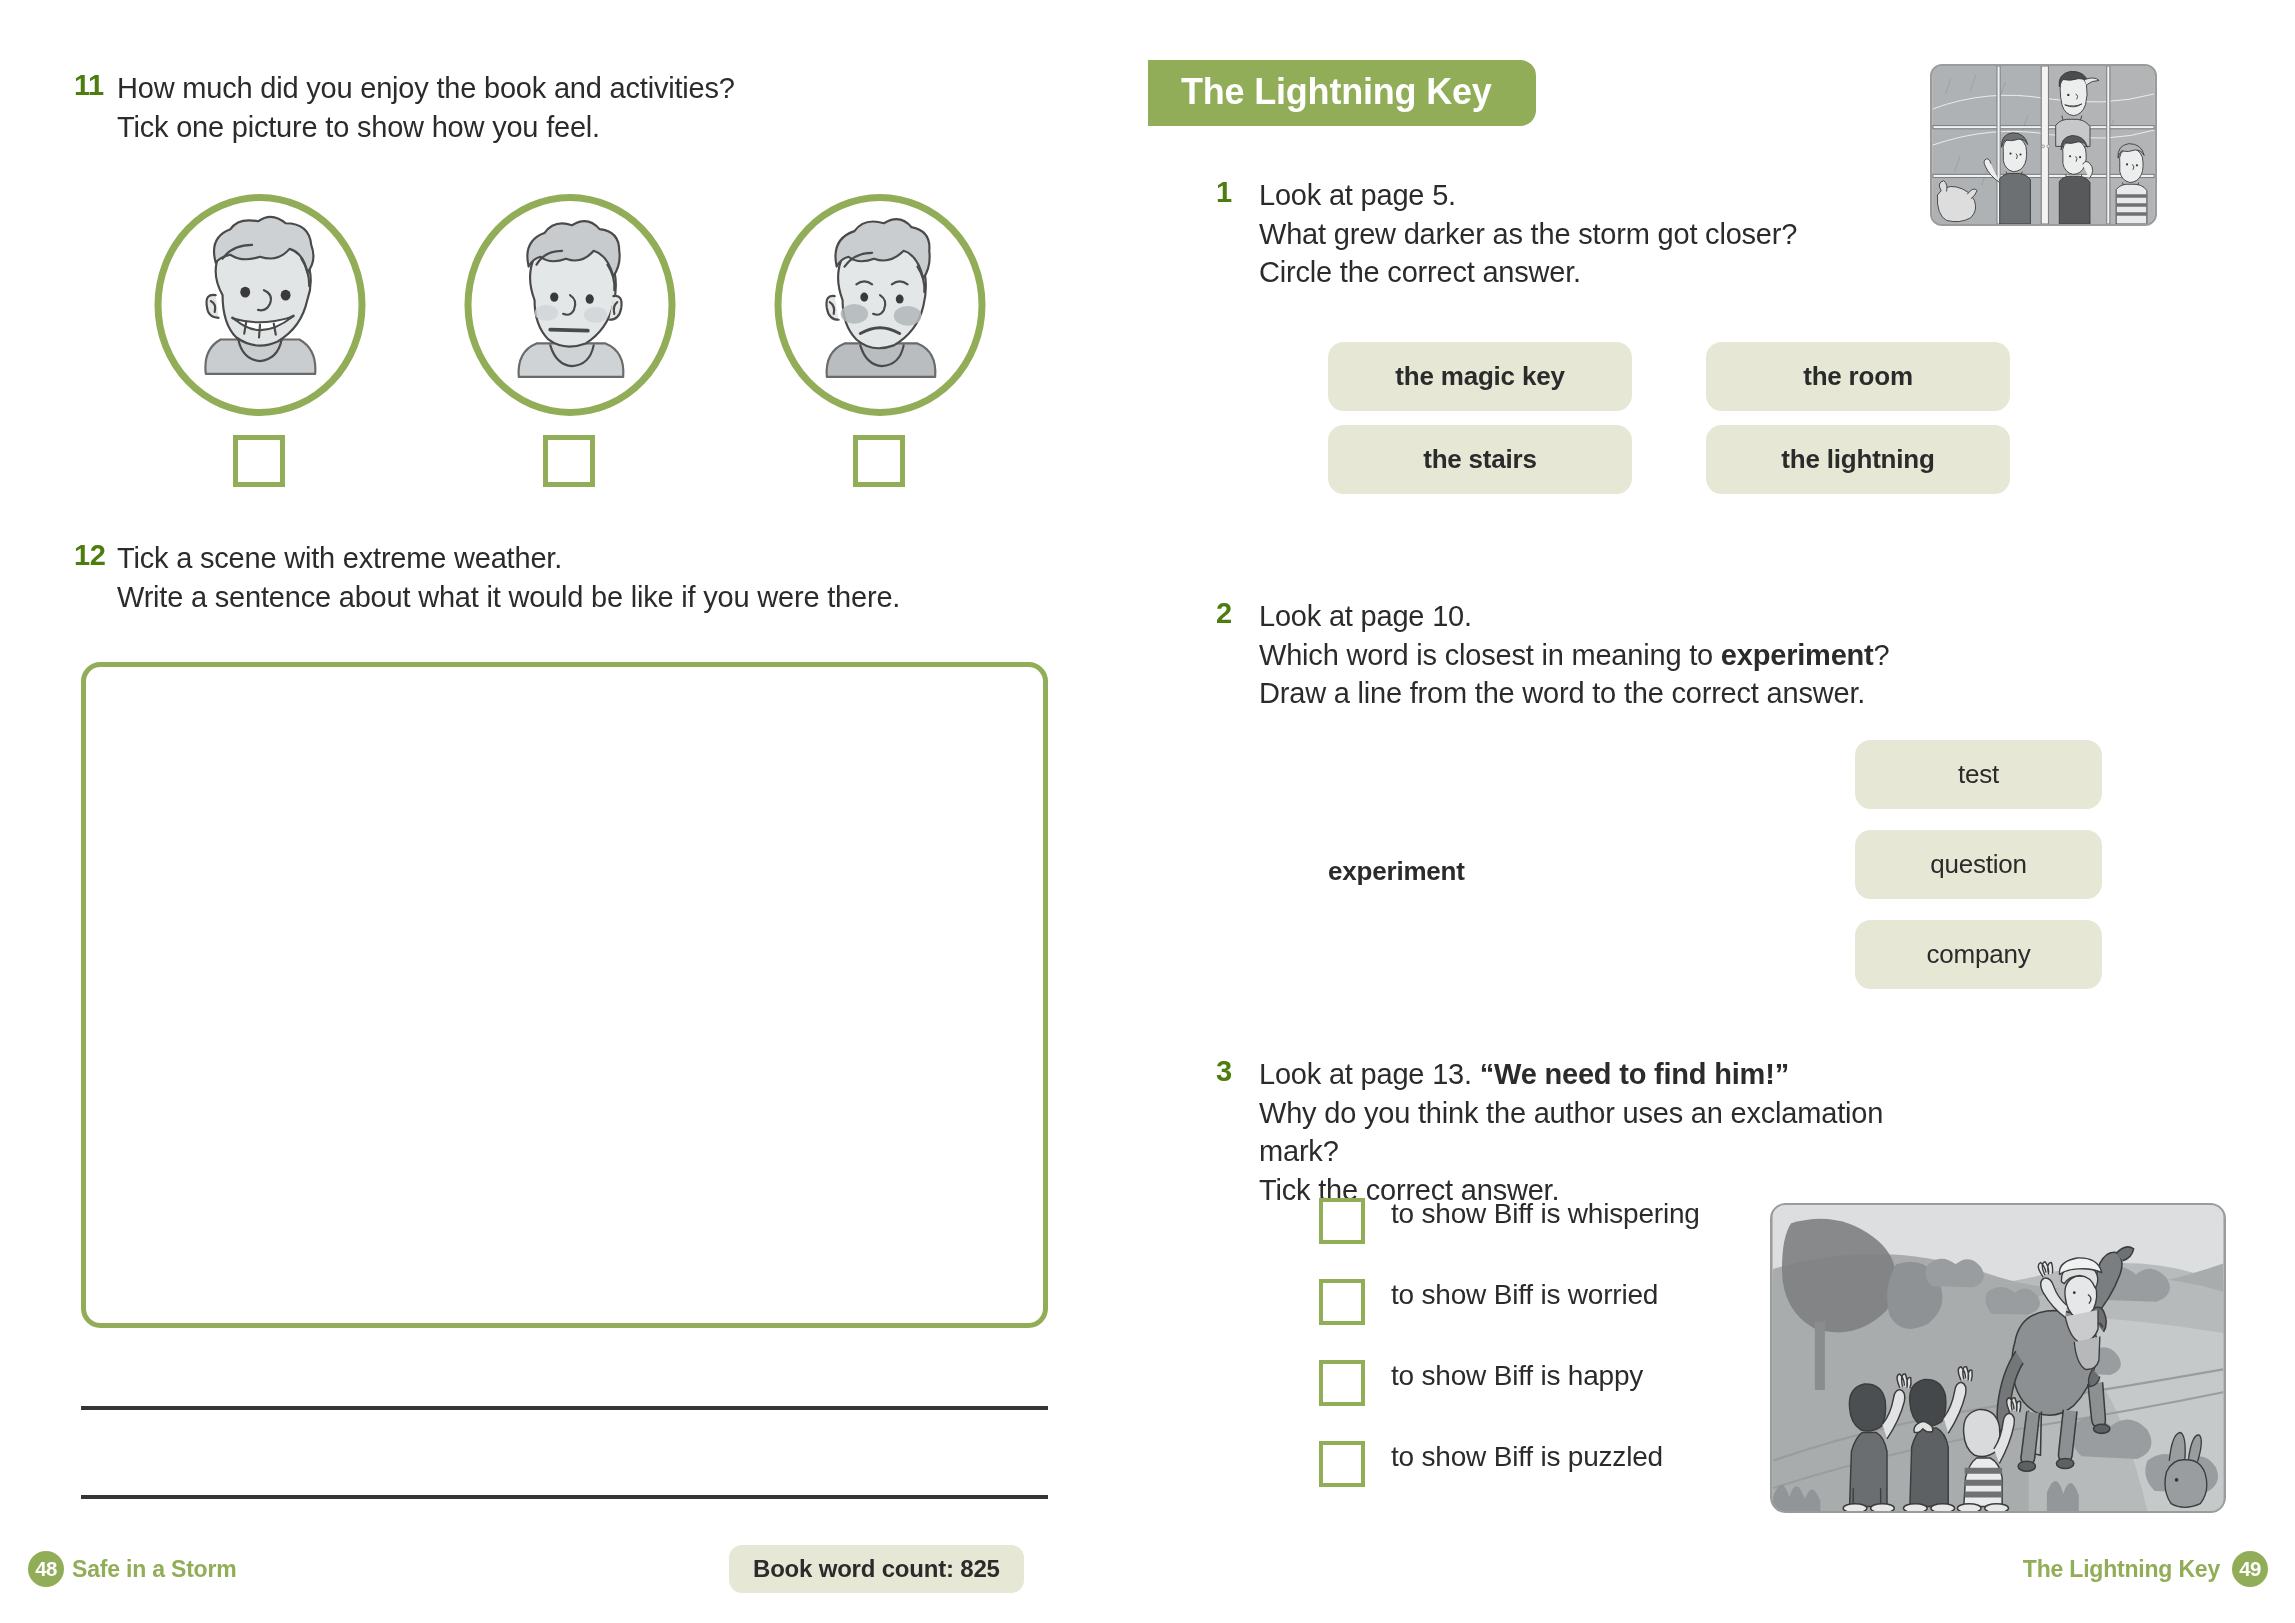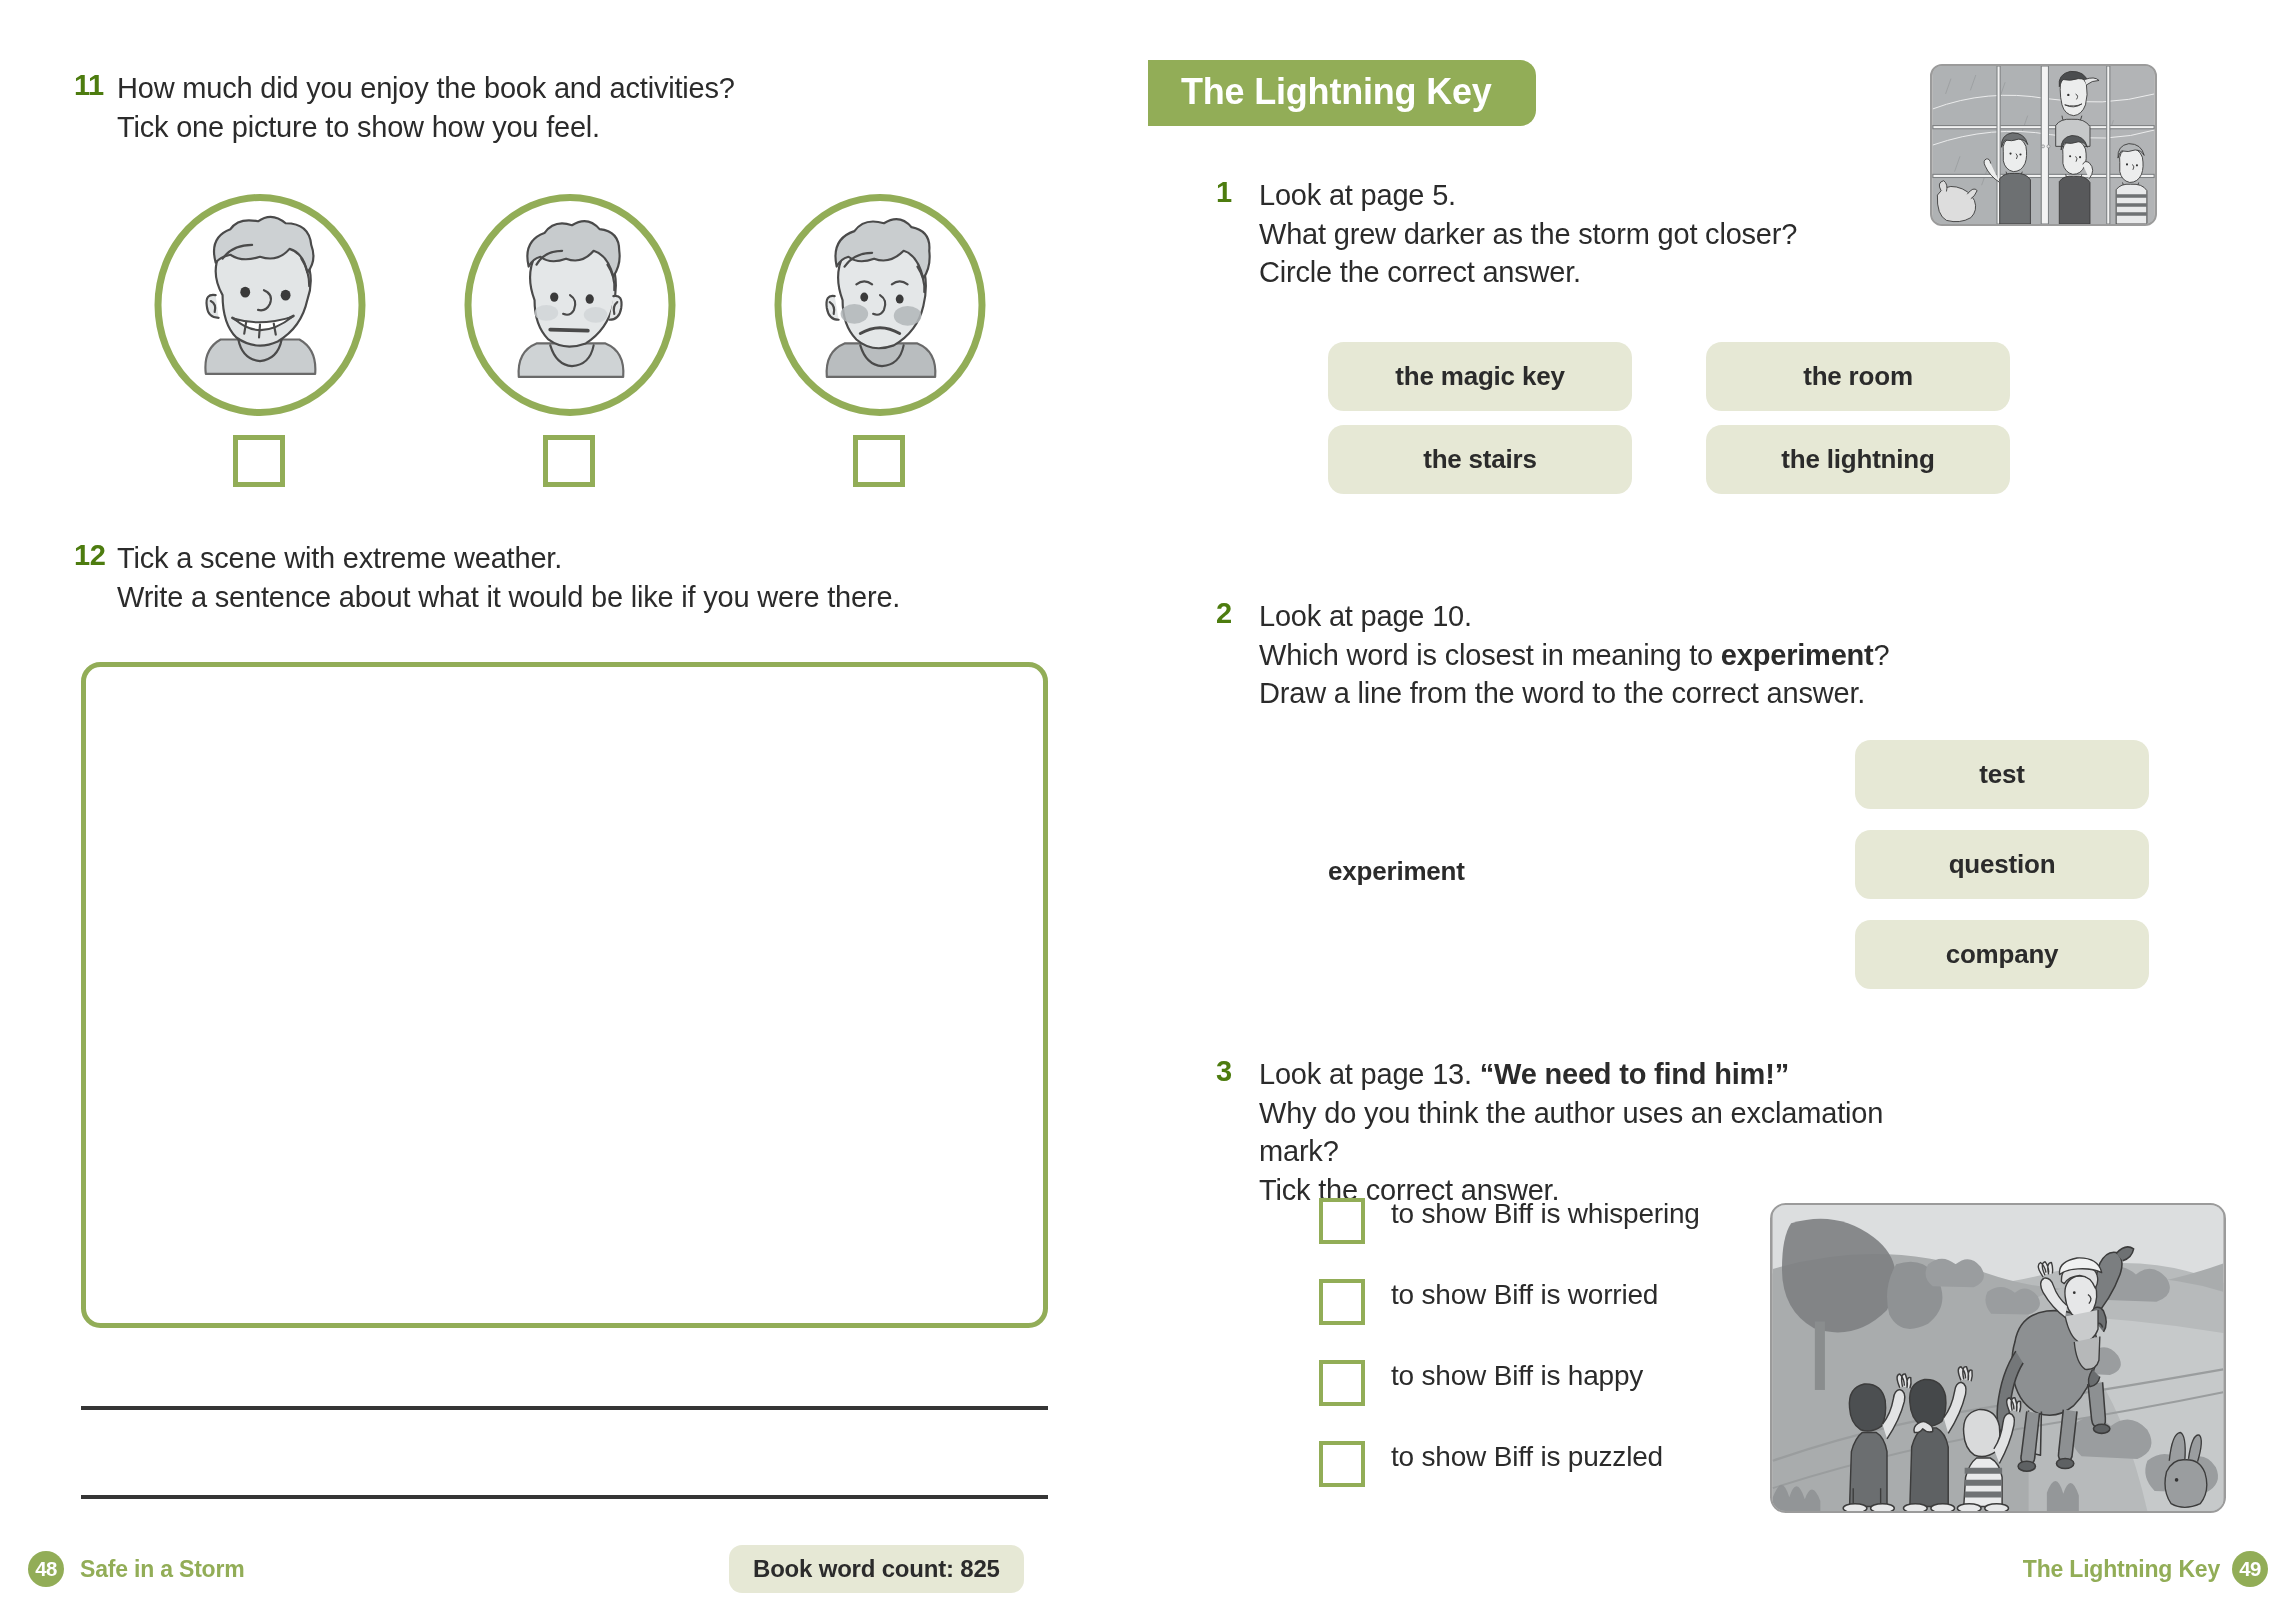--- a/index.html
+++ b/index.html
@@ -79,21 +79,21 @@
     position: absolute; left: 81px;
     width: 967px; height: 3.7px;
     background: #353535;
   }
   .writeline.l0 { top: 1406px; }
   .writeline.l1 { top: 1495px; }
 
   
   .footer-left {
     position: absolute; left: 28px; top: 1551px;
-    display: flex; align-items: center; gap: 16px;
+    display: flex; align-items: center; gap: 8px;
   }
   .pagebadge {
     width: 36px; height: 36px; border-radius: 50%;
     background: #92AD57; color: #fff;
     font-weight: 700; font-size: 20.4px;
     display: flex; align-items: center; justify-content: center;
     letter-spacing: -0.5px;
   }
   .footer-title {
     color: #92AD57; font-weight: 700; font-size: 23px; letter-spacing: -0.2px;
@@ -136,24 +136,24 @@
 
   
   .match-wrap { position: absolute; left: 180px; top: 740px; width: 814px; height: 259px; }
   .match-word {
     position: absolute; left: 0px; top: 116px;
     font-size: 26px; font-weight: 700; color: #2b2b2b;
     letter-spacing: -0.2px;
   }
   .match-col { position: absolute; right: 0px; top: 0px; width: 287px; }
   .match-pill {
-    width: 294px; height: 69px;
+    width: 247px; height: 69px;
     background: #E6E8D5; border-radius: 15.7px;
     display: flex; align-items: center; justify-content: center;
-    font-size: 26px; font-weight: 700; color: #2b2b2b;
+    font-size: 26px; font-weight: 400; color: #2b2b2b;
     letter-spacing: -0.2px;
     margin-bottom: 21px;
   }
 
   
   .tick-list { position: absolute; left: 171px; top: 1198px; width: 694px; }
   .tick-item { display: flex; align-items: flex-start; height: 81px; }
   .tick-sq {
     width: 46px; height: 46px; flex: 0 0 46px;
     border: 4.6px solid #92AD57; background: #fff;

